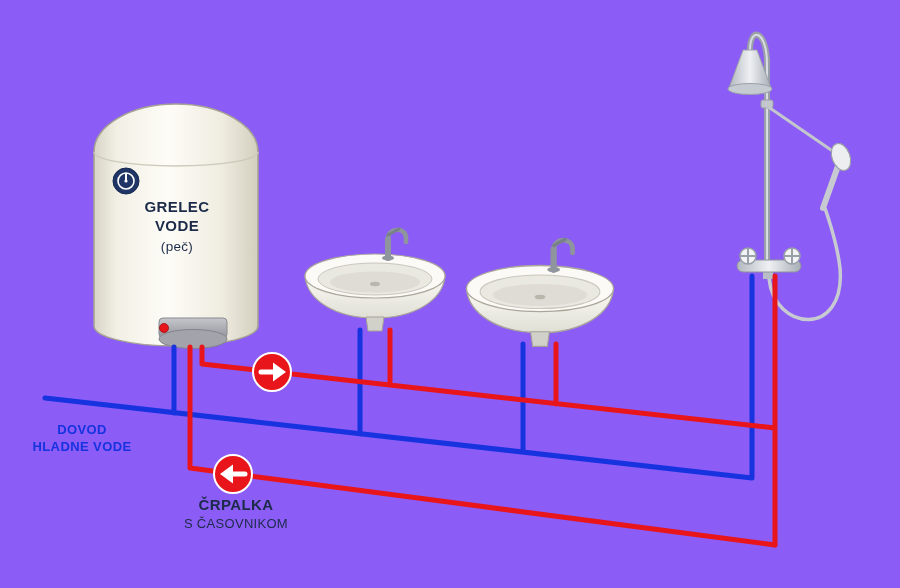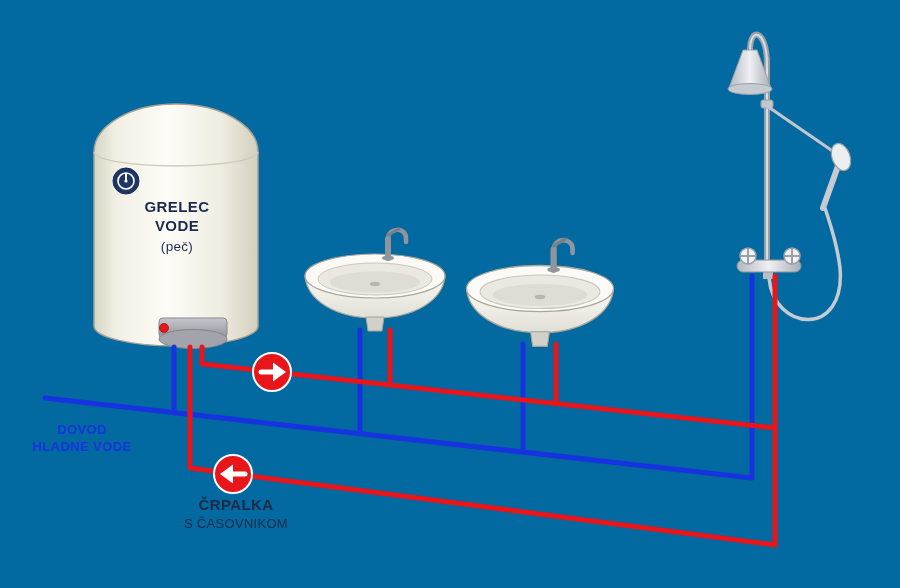--- a/index.html
+++ b/index.html
@@ -1,17 +1,17 @@
 <!DOCTYPE html>
 <html><head>
 <meta charset="utf-8">
 <style>
   html,body{margin:0;padding:0;background:#ffffff;}
   .stage{
-    width:900px;height:588px;position:relative;background:#0369a1;
+    width:900px;height:588px;position:relative;background:#8b5cf6;
     font-family:"Liberation Sans",sans-serif;overflow:hidden;
   }
   svg{display:block;}
   svg text{font-family:"Liberation Sans",sans-serif;}
   .t-bold{font-weight:bold;letter-spacing:0.4px;}
   .t-reg{font-weight:normal;letter-spacing:0.3px;}
 </style>
 </head>
 <body>
 

